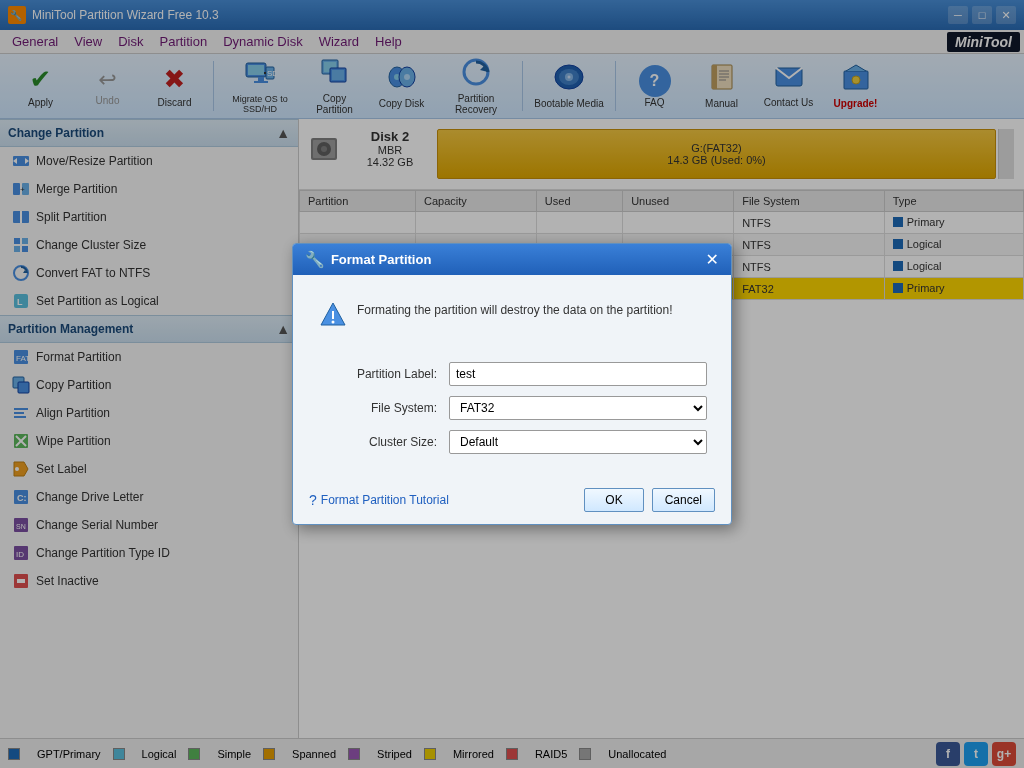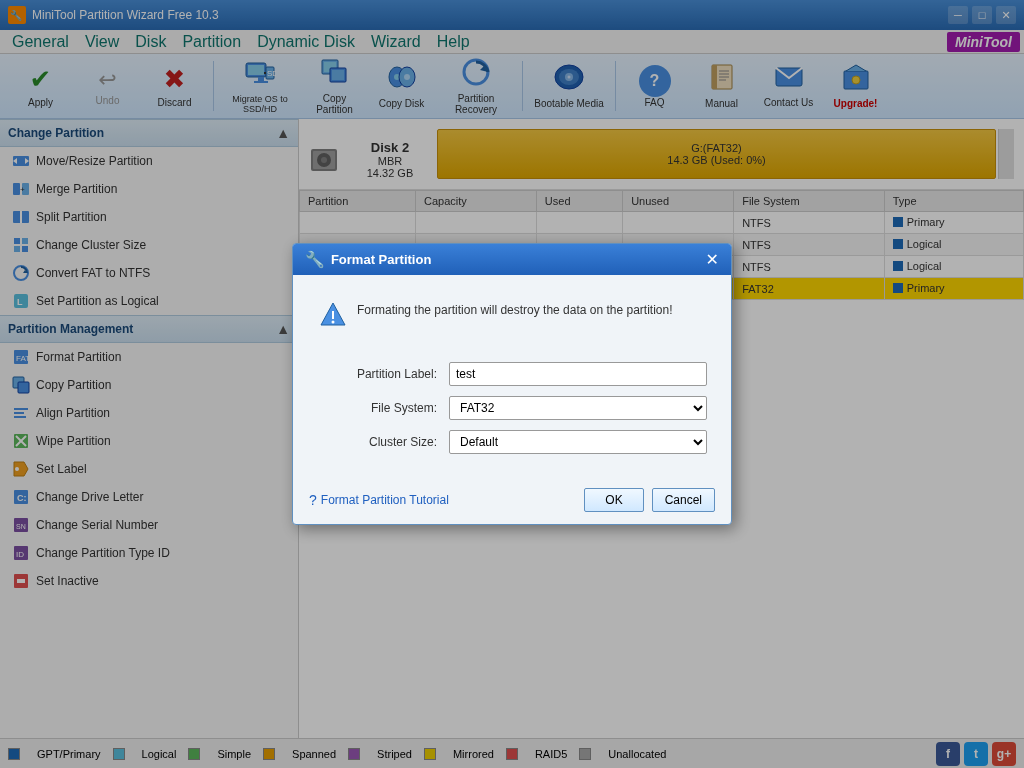--- a/index.html
+++ b/index.html
@@ -7,24 +7,24 @@
 
     
     .title-bar { background: linear-gradient(to bottom, #4a90d9, #2a6cb5); height: 30px; display: flex; align-items: center; padding: 0 8px; color: white; }
     .title-bar-icon { width: 18px; height: 18px; background: #ff8c00; border-radius: 2px; margin-right: 6px; display: flex; align-items: center; justify-content: center; font-size: 10px; color: white; font-weight: bold; }
     .title-bar-text { flex: 1; font-size: 12px; }
     .title-bar-controls { display: flex; gap: 4px; }
     .title-btn { width: 20px; height: 18px; background: rgba(255,255,255,0.2); border: none; color: white; cursor: pointer; font-size: 11px; display: flex; align-items: center; justify-content: center; border-radius: 2px; }
 
     
     .menu-bar { background: #f5f5f5; border-bottom: 1px solid #ccc; height: 24px; display: flex; align-items: center; padding: 0 4px; }
-    .menu-item { padding: 2px 8px; cursor: pointer; font-size: 16px; color: #0f766e; border-radius: 2px; }
-
-    
-    .brand { margin-left: auto; background: #a21caf; color: white; font-size: 14px; font-weight: bold; font-style: italic; padding: 2px 8px; border-radius: 2px; }
+    .menu-item { padding: 2px 8px; cursor: pointer; font-size: 13px; color: #701a75; border-radius: 2px; }
+
+    
+    .brand { margin-left: auto; background: #0f172a; color: white; font-size: 14px; font-weight: bold; font-style: italic; padding: 2px 8px; border-radius: 2px; }
 
     
     .toolbar { background: linear-gradient(to bottom, #e8f4ff, #d0e8ff); border-bottom: 1px solid #aac8e8; height: 65px; display: flex; align-items: center; padding: 0 8px; gap: 2px; }
     .toolbar-btn { display: flex; flex-direction: column; align-items: center; justify-content: center; width: 65px; height: 58px; cursor: pointer; border-radius: 3px; padding: 4px; color: #333; font-size: 10px; text-align: center; border: 1px solid transparent; }
     .toolbar-btn.disabled { color: #999; cursor: default; }
     .toolbar-icon { font-size: 22px; margin-bottom: 2px; }
     .toolbar-sep { width: 1px; height: 50px; background: #aac8e8; margin: 0 4px; }
     .toolbar-btn-wide { width: 80px; }
 
     
@@ -35,21 +35,21 @@
     .sidebar-section-header { background: linear-gradient(to bottom, #e0eef8, #cce0f0); padding: 5px 8px; font-weight: bold; font-size: 12px; color: #1a4a7a; display: flex; align-items: center; justify-content: space-between; border-bottom: 1px solid #b0cce0; border-top: 1px solid #b0cce0; }
     .sidebar-item { display: flex; align-items: center; padding: 5px 8px 5px 12px; cursor: pointer; color: #333; font-size: 12px; gap: 6px; }
     .sidebar-item-icon { width: 18px; height: 18px; flex-shrink: 0; }
     .collapse-btn { background: none; border: none; cursor: pointer; color: #555; font-size: 14px; }
 
     
     .content-area { flex: 1; background: #fff; overflow: auto; position: relative; }
 
     
     .disk-area { padding: 10px; border-bottom: 1px solid #ddd; }
-    .disk-row { display: flex; align-items: flex-end; gap: 2px; }
+    .disk-row { display: flex; align-items: flex-start; gap: 2px; }
     .disk-info { width: 90px; text-align: center; font-size: 11px; color: #333; }
     .disk-info .disk-name { font-weight: bold; font-size: 13px; }
     .disk-visual { flex: 1; height: 50px; }
     .partition-bar { height: 50px; background: linear-gradient(to bottom, #f5c842, #e0a800); border: 1px solid #c8900a; display: flex; align-items: center; justify-content: center; font-size: 11px; color: #333; flex-direction: column; border-radius: 2px; }
 
     
     .partition-table { width: 100%; border-collapse: collapse; font-size: 11px; }
     .partition-table th { background: #e8e8e8; border: 1px solid #ccc; padding: 4px 8px; text-align: left; font-weight: normal; color: #333; }
     .partition-table td { border: 1px solid #ddd; padding: 4px 8px; color: #333; }
     .partition-table tr:nth-child(even) { background: #f5f5f5; }

